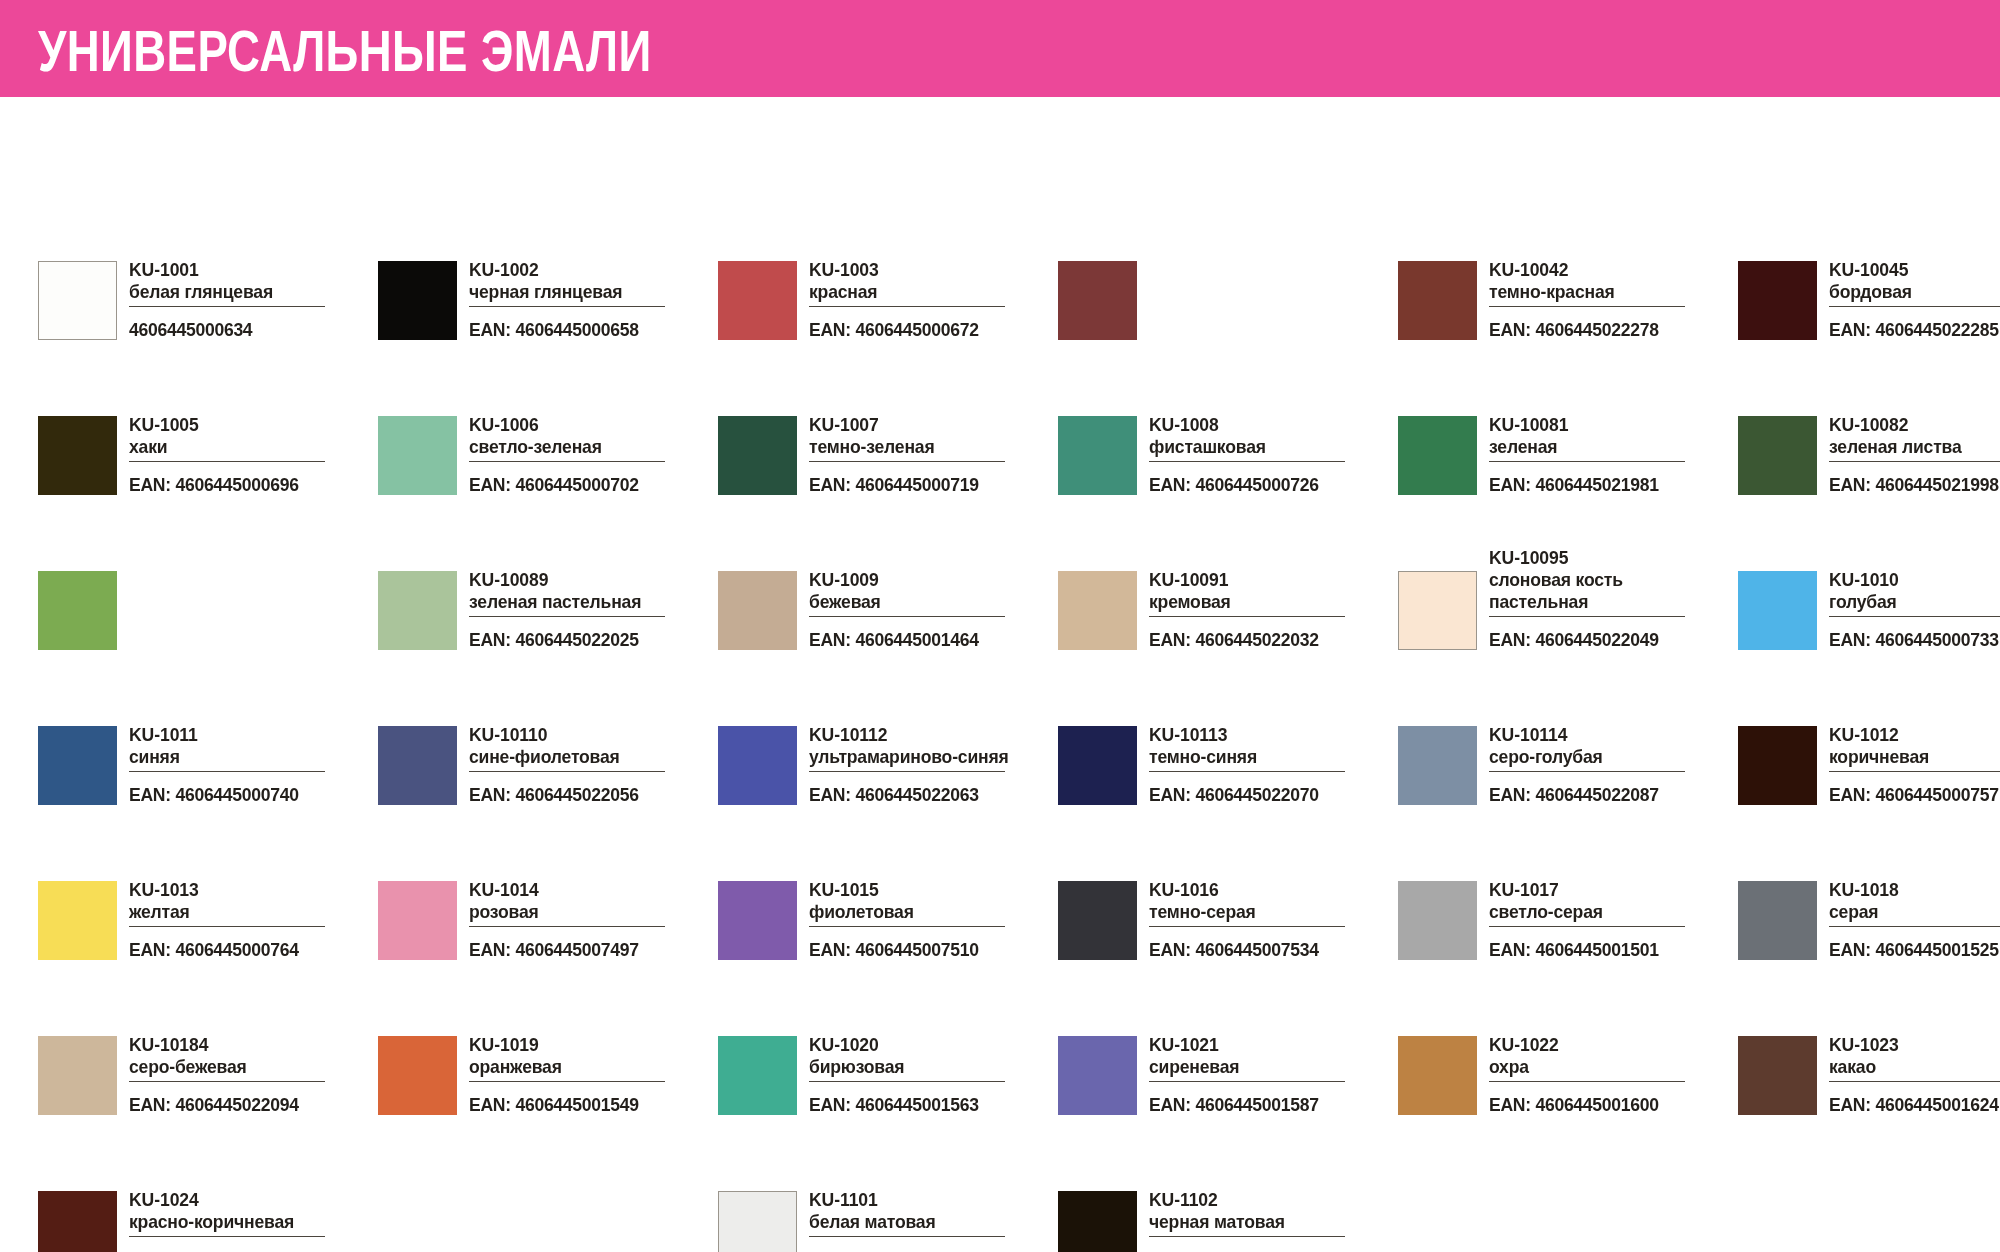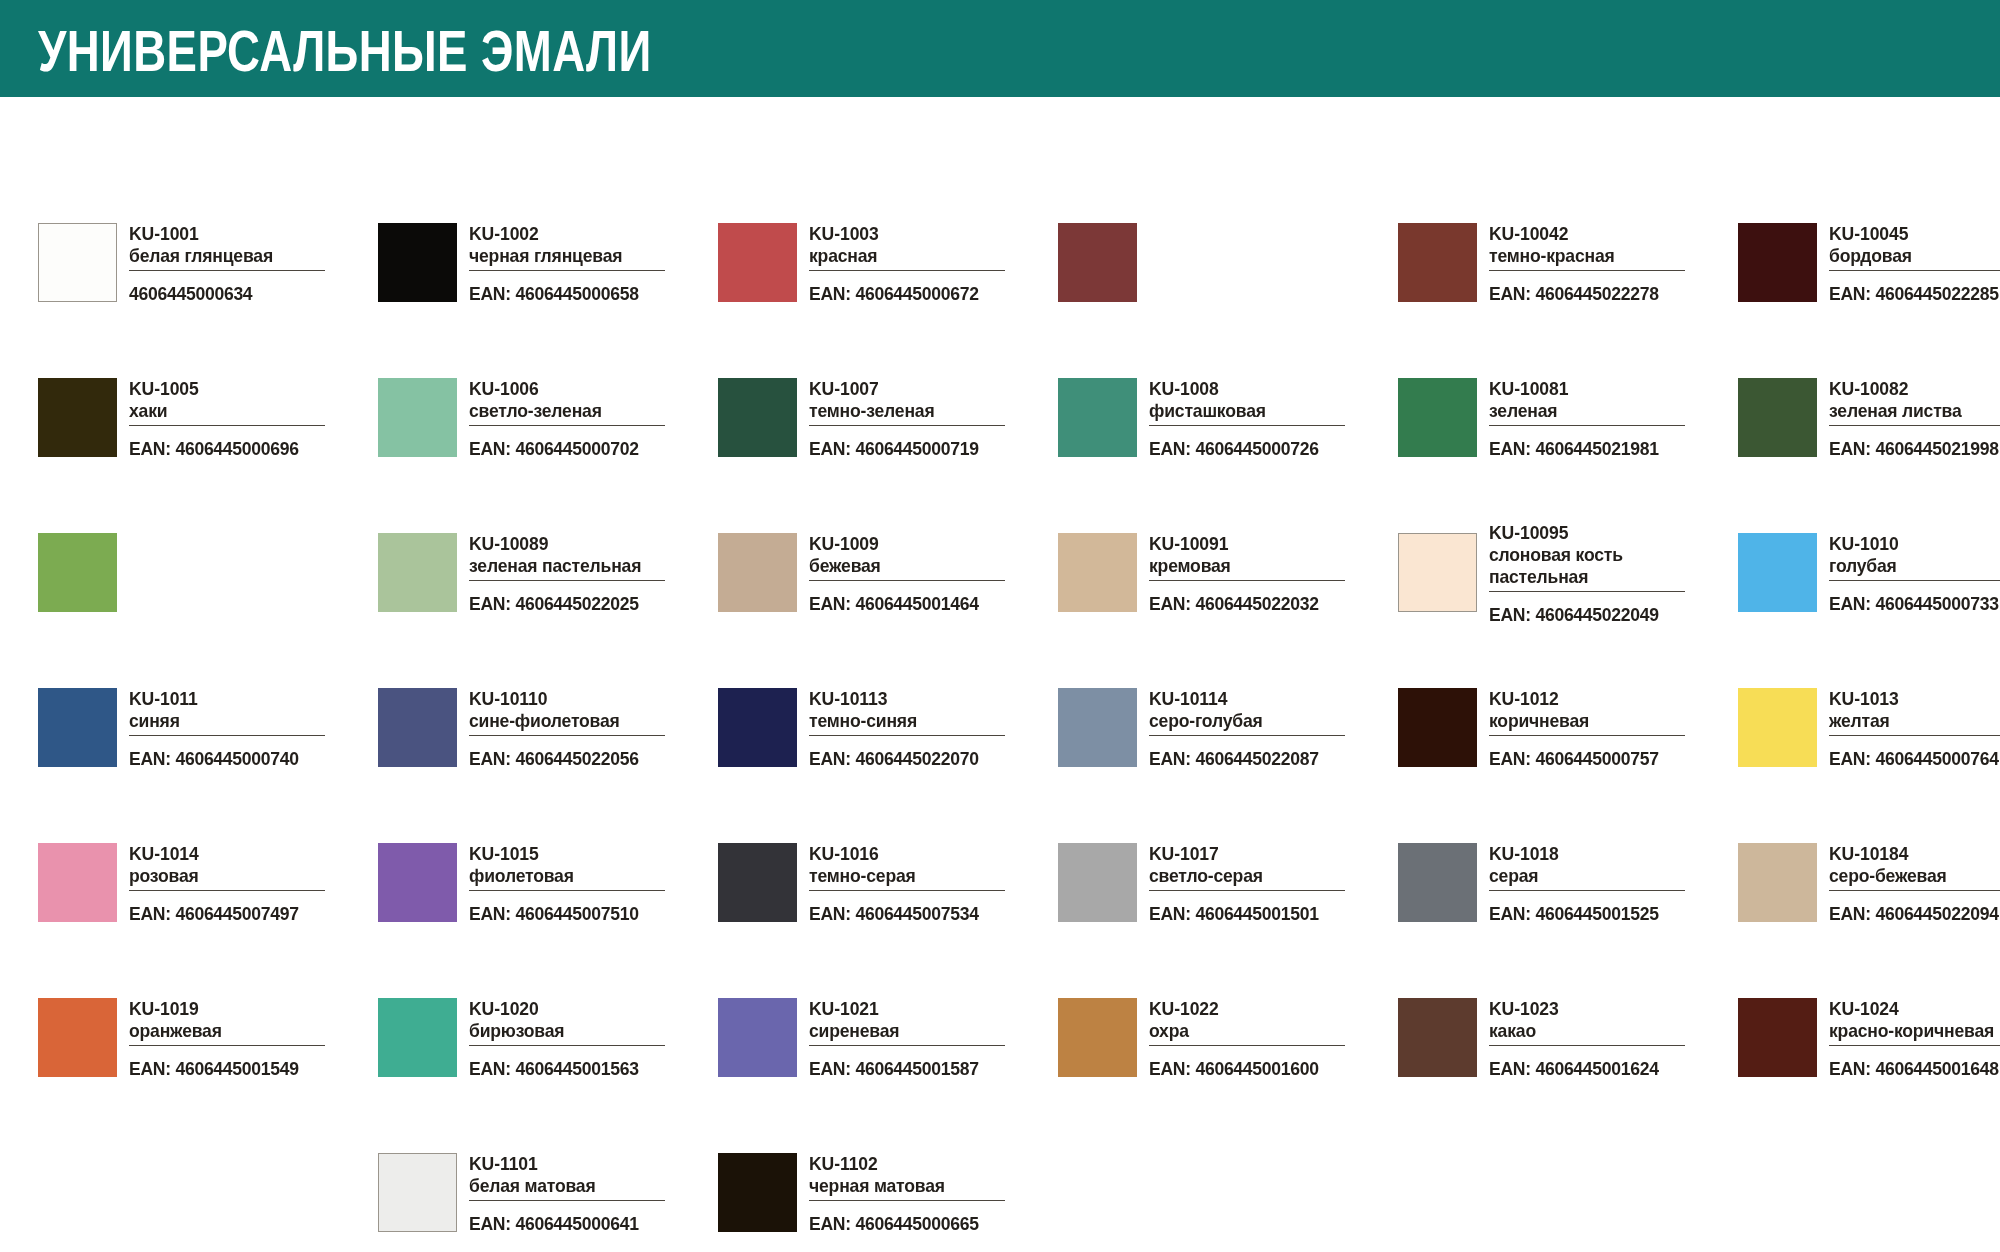--- a/index.html
+++ b/index.html
@@ -11,21 +11,21 @@
     background: #ffffff;
     font-family: "Liberation Sans", "DejaVu Sans", sans-serif;
     overflow: hidden;
   }
 
   
   #header-band {
     position: relative;
     width: 2000px;
     height: 97px;
-    background: #0f766e;
+    background: #ec4899;
     overflow: hidden;
   }
   #page-title {
     position: absolute;
     left: 38px;
     top: 21px;
     font-size: 57px;
     line-height: 60px;
     font-weight: 700;
     color: #ffffff;
@@ -48,21 +48,21 @@
     grid-template-rows: repeat(7, 155px);
     column-gap: 0px;
     row-gap: 0px;
     margin: 0;
     padding-left: 38px;
     padding-top: 88px;
   }
 
   .swatch-cell {
     display: flex;
-    align-items: center;
+    align-items: flex-end;
     gap: 12px;
     height: 155px;
   }
   .swatch-cell.empty { visibility: hidden; }
 
   .chip {
     flex: 0 0 auto;
     width: 79px;
     height: 79px;
     background: #cccccc;
@@ -193,20 +193,24 @@
       </div>
       <div class="swatch-cell">
         <div class="chip" style="background: rgb(47, 87, 135);"></div>
         <div class="info"><div class="code">KU-1011</div><div class="name"><span>синяя</span></div><div class="ean-wrap"><div class="ean">EAN: 4606445000740</div></div></div>
       </div>
       <div class="swatch-cell">
         <div class="chip" style="background: rgb(74, 83, 128);"></div>
         <div class="info"><div class="code">KU-10110</div><div class="name"><span>сине-фиолетовая</span></div><div class="ean-wrap"><div class="ean">EAN: 4606445022056</div></div></div>
       </div>
       <div class="swatch-cell">
+        <div class="chip" style="background: rgb(74, 83, 168);"></div>
+        <div class="info"><div class="code">KU-10112</div><div class="name"><span>ультрамариново-синяя</span></div><div class="ean-wrap"><div class="ean">EAN: 4606445022063</div></div></div>
+      </div>
+      <div class="swatch-cell">
         <div class="chip" style="background: rgb(29, 33, 80);"></div>
         <div class="info"><div class="code">KU-10113</div><div class="name"><span>темно-синяя</span></div><div class="ean-wrap"><div class="ean">EAN: 4606445022070</div></div></div>
       </div>
       <div class="swatch-cell">
         <div class="chip" style="background: rgb(125, 143, 164);"></div>
         <div class="info"><div class="code">KU-10114</div><div class="name"><span>серо-голубая</span></div><div class="ean-wrap"><div class="ean">EAN: 4606445022087</div></div></div>
       </div>
       <div class="swatch-cell">
         <div class="chip" style="background: rgb(45, 17, 7);"></div>
         <div class="info"><div class="code">KU-1012</div><div class="name"><span>коричневая</span></div><div class="ean-wrap"><div class="ean">EAN: 4606445000757</div></div></div>

